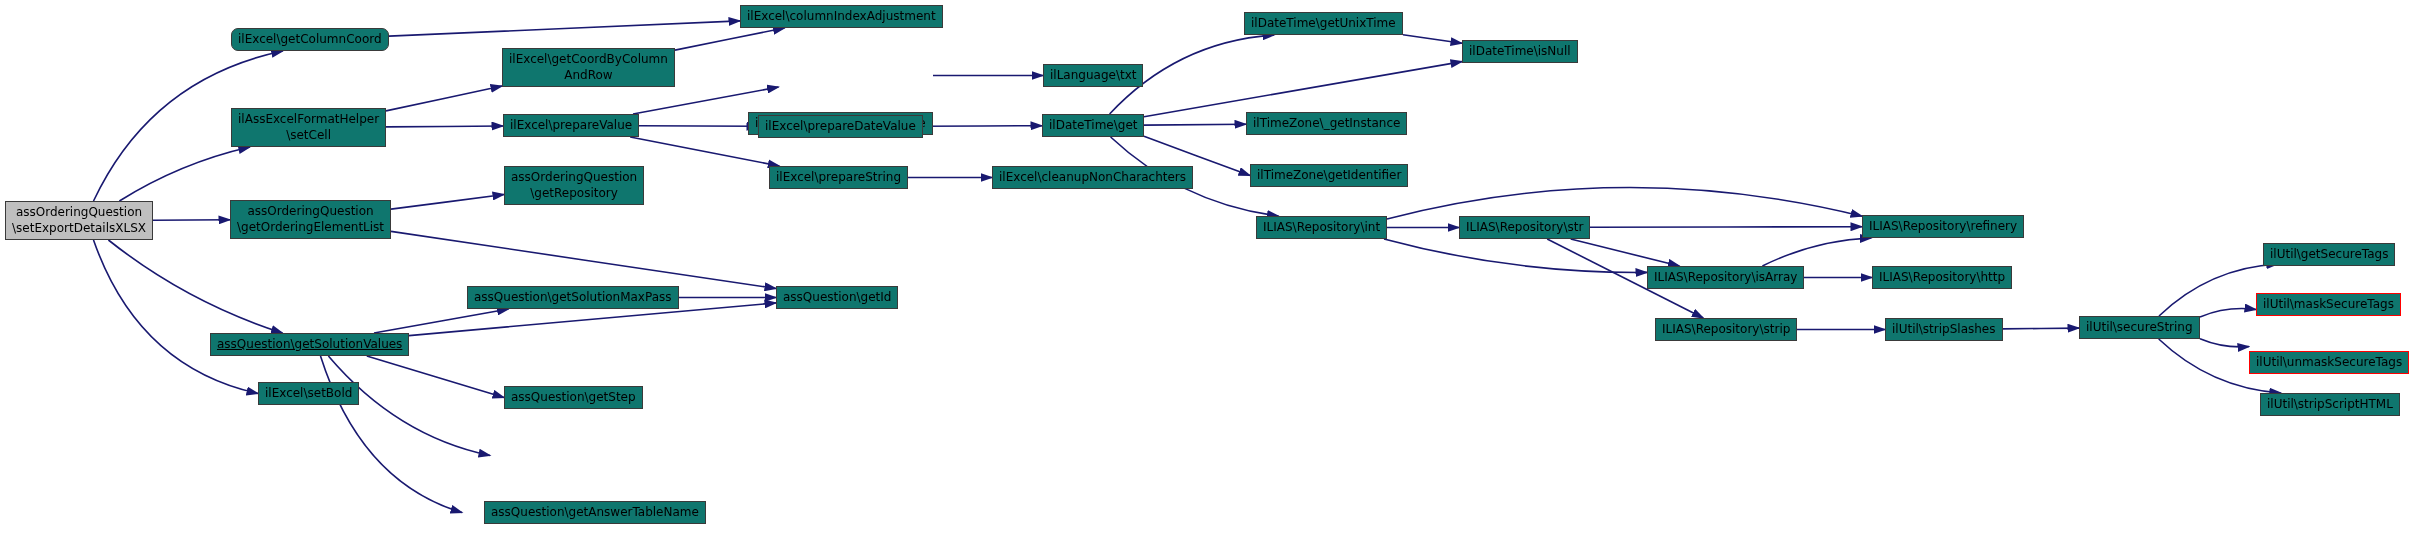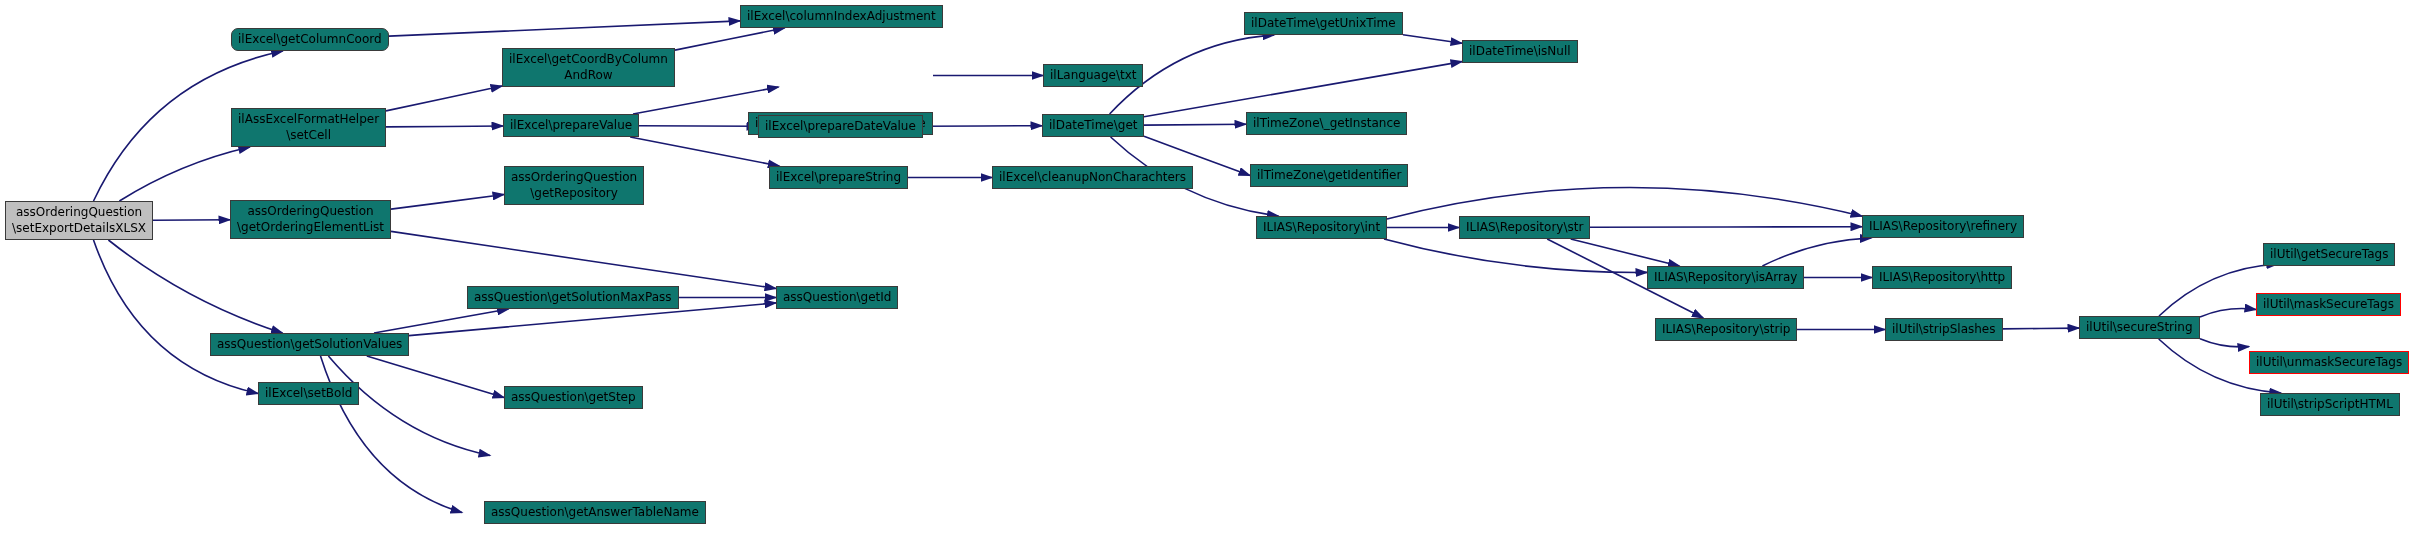--- a/index.html
+++ b/index.html
@@ -99,21 +99,21 @@
       <path class="edge" marker-end="url(#arrow)" d="M2200.0,338.7 C2215.8,345.3 2232.1,347.9 2249.0,346.5"></path>
       <path class="edge" marker-end="url(#arrow)" d="M2158.7,339.0 C2193.4,371.8 2234.1,389.8 2280.8,393.0"></path>
     </svg>
 <div class="node root" style="left: 5px; top: 201px;">assOrderingQuestion
 \setExportDetailsXLSX</div>
     <div class="node" style="left: 231px; top: 28px; border-radius: 7px;">ilExcel\getColumnCoord</div>
     <div class="node" style="left: 231px; top: 108px;">ilAssExcelFormatHelper
 \setCell</div>
     <div class="node" style="left: 230px; top: 200px;">assOrderingQuestion
 \getOrderingElementList</div>
-    <div class="node" style="left: 210px; top: 333px;">assQuestion\getSolutionValues</div>
+    <div class="node" style="left: 210px; top: 333px; text-decoration: underline;">assQuestion\getSolutionValues</div>
     <div class="node" style="left: 258px; top: 382px;">ilExcel\setBold</div>
     <div class="node" style="left: 502px; top: 48px;">ilExcel\getCoordByColumn
 AndRow</div>
     <div class="node" style="left: 503px; top: 114px;">ilExcel\prepareValue</div>
     <div class="node" style="left: 504px; top: 166px;">assOrderingQuestion
 \getRepository</div>
     <div class="node" style="left: 467px; top: 286px;">assQuestion\getSolutionMaxPass</div>
     <div class="node" style="left: 504px; top: 386px;">assQuestion\getStep</div>
     <div class="node" style="left: 484px; top: 501px;">assQuestion\getAnswerTableName</div>
     <div class="node" style="left: 740px; top: 5px;">ilExcel\columnIndexAdjustment</div>

